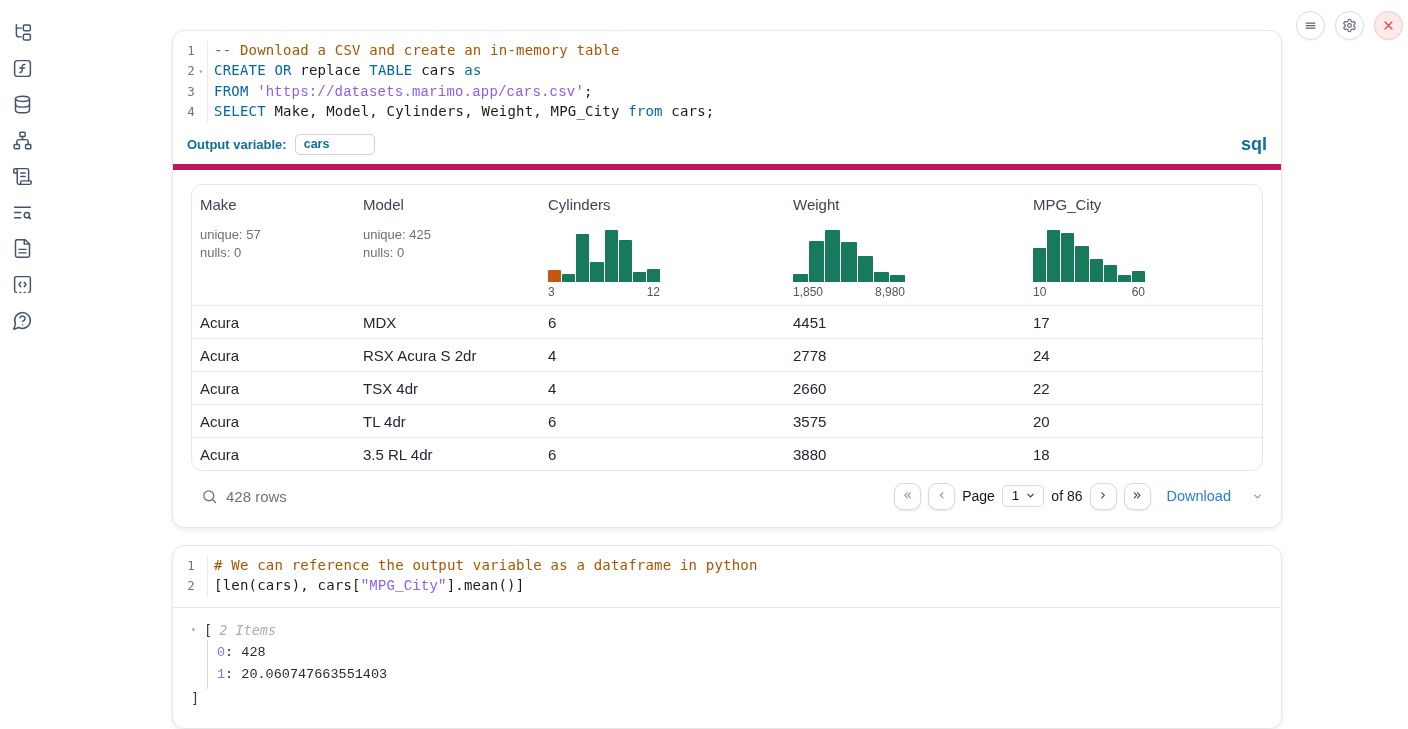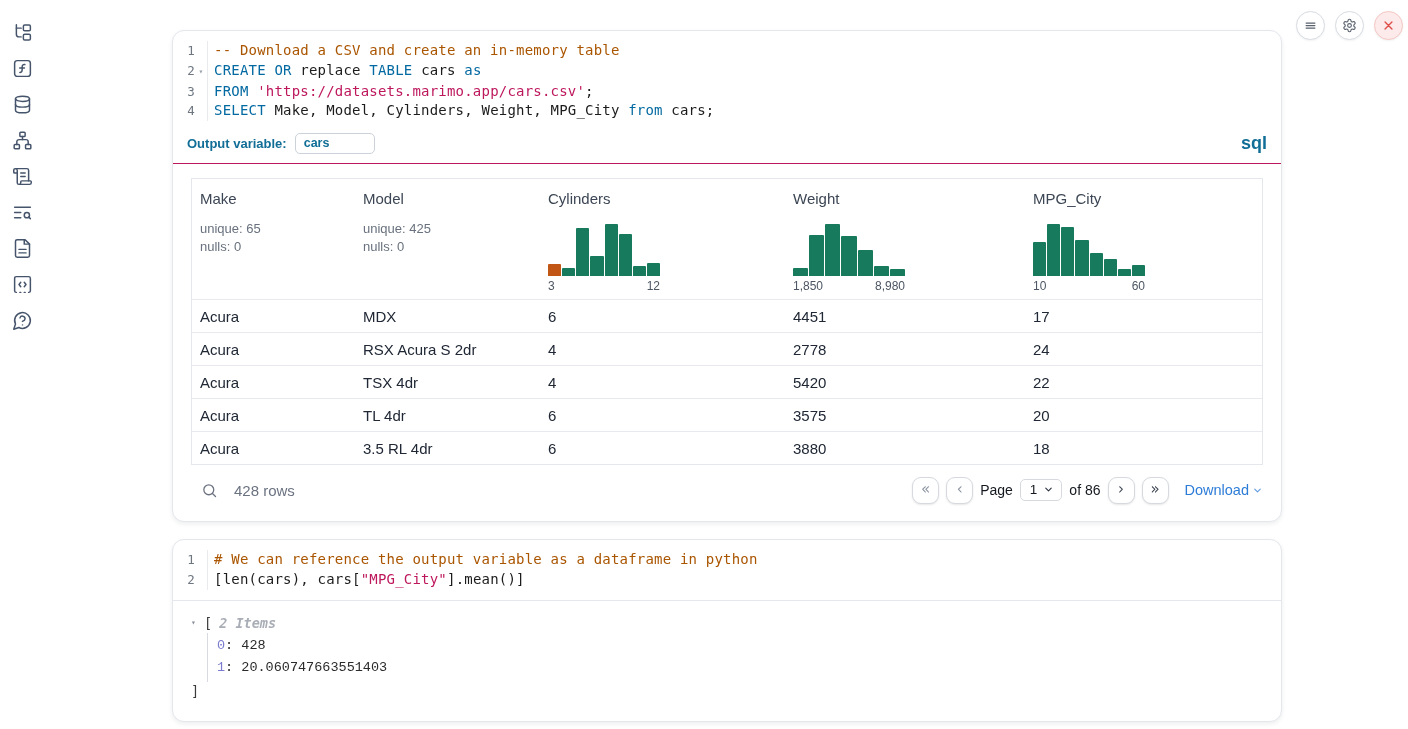--- a/index.html
+++ b/index.html
@@ -27,71 +27,71 @@
 
   
   .code { padding:10px 0 10px 0; font-family:"DejaVu Sans Mono", monospace;
     font-size:14px; line-height:19.7px; letter-spacing:.2px; cursor:text; }
   .cl { display:flex; }
   .gut { width:22px; flex:none; text-align:right; color:#6e7680; font-size:12.5px; line-height:19.7px; }
   .fold { width:13px; flex:none; text-align:center; color:#9aa2ac; font-size:8px;
     border-right:1px solid #e8eaee; line-height:21px; }
   .ct { padding-left:6px; color:#1c1c1c; white-space:pre; }
   .tok-kw  { color:#0369a1; }
-  .tok-str { color:#be185d; }
+  .tok-str { color:#8b5cf6;font-family:Liberation Mono, monospace; }
   .tok-com { color:#aa5500; }
 
   
   .ovbar { display:flex; align-items:center; padding:2px 14px 9px 14px;
-    border-bottom:1px solid #be185d; }
+    border-bottom:6px solid #be185d; }
   .ovlabel { font-size:13px; font-weight:bold; color:#116e96; }
   .ovinput { margin-left:8px; min-width:80px; border:1px solid #ccd2d9; border-radius:5px;
     padding:2px 8px 3px 8px; font-size:12.5px; font-weight:bold; color:#116e96; cursor:text; }
   .sqltag { margin-left:auto; font-size:18px; font-weight:bold; color:#116e96; }
 
   
   .table-section { padding:14px 18px 14px 18px; }
-  .table-box { border:1px solid #e4e7ec; border-radius:0; overflow:hidden; background:#fff; }
+  .table-box { border:1px solid #e4e7ec; border-radius:11px; overflow:hidden; background:#fff; }
   .grid-cols { display:grid; grid-template-columns:163px 185px 245px 240px 1fr; }
   .thead { min-height:120px; }
   .th { padding:11px 8px 6px 8px; display:flex; flex-direction:column; cursor:pointer; }
   .th-label { font-size:15px; color:#3c4654; }
   .th-stats { margin-top:13px; font-size:13px; color:#68717d; line-height:17.5px; }
   .hist { margin-top:auto; width:112px; }
   .hist-bars { display:flex; align-items:flex-end; gap:1px; height:54px; }
   .hist-bars .bar { flex:1; border-radius:1px 1px 0 0; }
   .hist-axis { display:flex; justify-content:space-between; font-size:12px;
     color:#4d5663; margin-top:3px; }
   .tr { border-top:1px solid #e7e9ee; height:33px; align-items:center; cursor:pointer; }
   .td { padding-left:8px; font-size:15px; color:#202835; white-space:nowrap; overflow:hidden; }
 
   
   .tfooter { display:flex; align-items:center; margin-top:8px; height:34px; }
   .searchicon { margin-left:10px; width:17px; height:17px; color:#6b7280; cursor:pointer; }
   .searchicon svg { width:17px; height:17px; }
-  .rowcount { margin-left:16px; font-size:15px; color:#6b7280; }
+  .rowcount { margin-left:8px; font-size:15px; color:#6b7280; }
   .pager { margin-left:auto; display:flex; align-items:center; gap:7px; font-size:14px; color:#14181f; }
   .pbtn { width:27px; height:27px; border-radius:9px; border:1px solid #d6dade; background:#fff;
     box-shadow:0 1px 2px rgba(16,24,40,.10); display:flex; align-items:center; justify-content:center;
     font-size:15px; color:#3f4754; cursor:pointer; font-family:"DejaVu Sans", sans-serif; padding-bottom:2px; }
   .pbtn.dim { color:#8b93a0; }
   .pagesel { display:flex; align-items:center; gap:6px; border:1px solid #d6dade; border-radius:5px;
     background:#fff; padding:2px 7px 3px 9px; font-size:13.5px; color:#14181f; cursor:pointer; }
   .pagesel svg { width:11px; height:11px; color:#2b3340; }
-  .download { margin-left:16px; display:flex; align-items:center; gap:3px; color:#2c7cd8;
+  .download { margin-left:16px; display:flex; align-items:center; gap:21px; color:#2c7cd8;
     font-size:14.5px; cursor:pointer; }
   .download svg { width:11px; height:11px; color:#5f9ae0; }
 
   
   .outwrap { padding:12px 0 20px 0; }
   .tree { padding-left:18px; font-family:"DejaVu Sans Mono", monospace; font-size:13.5px; color:#2b2b2b; }
   .tree-head { display:flex; align-items:center; line-height:20px; }
   .tchev { width:13px; font-size:8px; color:#8a909a; cursor:pointer; }
   .tbr { color:#3c3c3c; }
-  .titems { margin-left:7px; font-style:italic; color:#a9aeb6;font-weight:bold; }
+  .titems { margin-left:7px; font-style:italic; color:#a9aeb6; }
   .tree-entries { margin-left:16px; border-left:1px solid #d7dbe1; padding:2px 0 2px 9px; }
   .tentry { line-height:22.5px;font-family:Liberation Mono, monospace; }
   .tidx { color:#7b7bd0; }
   .tclose { line-height:19px; }
 </style>
 </head>
 <body>
 
 <aside class="sidebar">
   <span class="sicon">
@@ -217,21 +217,21 @@
       <span class="ovinput">cars</span>
       <span class="sqltag">sql</span>
     </div>
 
     <div class="table-section">
       <div class="table-box">
         <div class="thead grid-cols">
             <div class="th">
               <div class="th-label">Make</div>
               <div class="th-stats">
-                <div>unique: 65</div>
+                <div>unique: 57</div>
                 <div>nulls: 0</div>
               </div>
             </div>
             <div class="th">
               <div class="th-label">Model</div>
               <div class="th-stats">
                 <div>unique: 425</div>
                 <div>nulls: 0</div>
               </div>
             </div>
@@ -304,21 +304,21 @@
               <div class="td">Acura</div>
               <div class="td">RSX Acura S 2dr</div>
               <div class="td">4</div>
               <div class="td">2778</div>
               <div class="td">24</div>
             </div>
             <div class="tr grid-cols">
               <div class="td">Acura</div>
               <div class="td">TSX 4dr</div>
               <div class="td">4</div>
-              <div class="td">5420</div>
+              <div class="td">2660</div>
               <div class="td">22</div>
             </div>
             <div class="tr grid-cols">
               <div class="td">Acura</div>
               <div class="td">TL 4dr</div>
               <div class="td">6</div>
               <div class="td">3575</div>
               <div class="td">20</div>
             </div>
             <div class="tr grid-cols">

